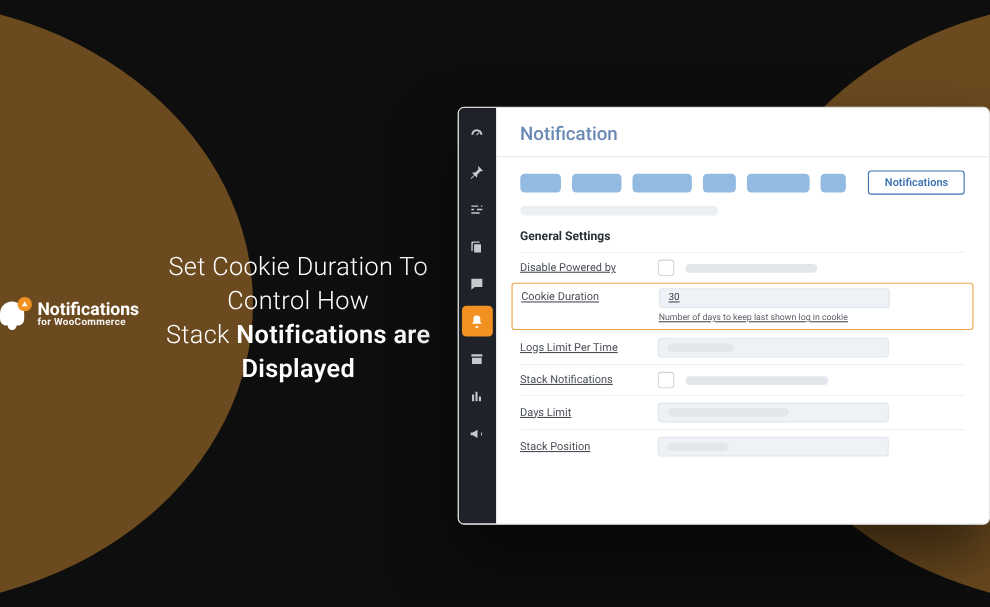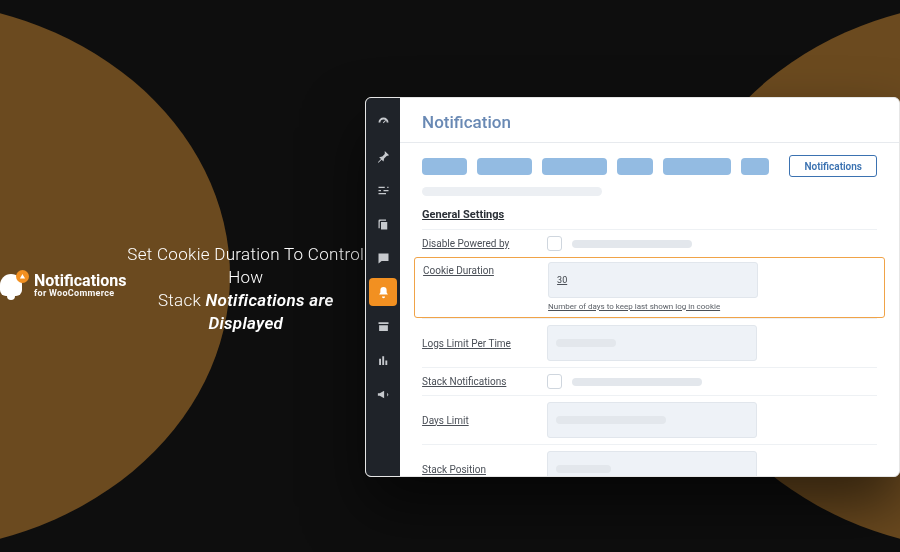--- a/index.html
+++ b/index.html
@@ -13,43 +13,43 @@
   
   .logo{display:flex;align-items:center;gap:8px;margin-top:18px;}
   .logo-icon{position:relative;width:26px;height:26px;}
   .logo-icon .bell{width:22px;height:22px;background:#fff;border-radius:11px 11px 6px 6px;position:absolute;left:0;top:2px;}
   .logo-icon .bell:after{content:"";position:absolute;left:7px;bottom:-4px;width:8px;height:5px;background:#fff;border-radius:0 0 6px 6px;}
   .logo-icon .badge{position:absolute;right:-3px;top:-2px;width:13px;height:13px;background:#f29021;border-radius:50%;display:flex;align-items:center;justify-content:center;}
   .logo-icon .badge svg{width:9px;height:9px;}
   .logo-text{color:#fff;line-height:1;}
   .logo-text .t1{font-size:16px;font-weight:700;}
   .logo-text .t2{font-size:9px;font-weight:700;opacity:.95;letter-spacing:.3px;}
-  .headline{color:#fff;text-align:center;margin-top:26px;font-size:17px;font-weight:300;line-height:1.35;letter-spacing:.3px;}
-  .headline b{font-weight:600;font-style:italic;}
+  .headline{color:#fff;text-align:center;margin-top:26px;font-size:23px;font-weight:300;line-height:1.35;letter-spacing:.3px;}
+  .headline b{font-weight:600;}
   
   .window{margin-top:22px;width:620px;height:380px;background:#fff;border-radius:6px;box-shadow:0 30px 60px rgba(0,0,0,.55);display:flex;border:1px solid #e6e6e6;overflow:hidden;}
   .rail{width:34px;background:#1f2329;display:flex;flex-direction:column;align-items:center;padding-top:8px;gap:2px;}
   .rail .item{width:34px;height:32px;display:flex;align-items:center;justify-content:center;color:#c6c9cd;cursor:pointer;}
   .rail .item.active{background:#f29021;border-radius:4px;color:#fff;margin:2px 3px;width:28px;height:28px;}
   .rail svg{width:15px;height:15px;fill:currentColor;}
   .content{flex:1;padding:14px 22px 4px 22px;overflow:hidden;}
   .page-title{color:#6989b4;font-size:17px;font-weight:500;margin-bottom:10px;}
   hr.sep{border:none;border-top:1px solid #e7eaee;margin:0 -22px 12px;}
   .tabs{display:flex;gap:10px;align-items:center;margin-bottom:10px;}
   .tab{height:17px;background:#93bbe2;border-radius:4px;}
   .tab.w1{width:54px;} .tab.w2{width:66px;} .tab.w3{width:78px;} .tab.w4{width:44px;} .tab.w5{width:82px;} .tab.w6{width:34px;}
   .tab-btn{height:22px;border:1px solid #3b72b1;color:#3b72b1;font-size:10px;font-weight:600;padding:0 14px;border-radius:3px;background:#fff;display:flex;align-items:center;cursor:pointer;}
   .bar{height:9px;background:#eceff3;border-radius:5px;}
-  .section-head{font-size:11px;font-weight:700;color:#2a2f36;margin:12px 0 8px;text-decoration:underline;}
+  .section-head{font-size:11px;font-weight:700;color:#2a2f36;margin:12px 0 8px;}
   .row{display:flex;align-items:center;padding:6px 0;border-top:1px solid #eef1f4;font-size:10px;color:#4a4f57;text-decoration:underline;}
   .row:first-of-type{border-top:1px solid #eef1f4;}
   .row .label{width:125px;flex:none;}
   .row .field{flex:1;display:flex;align-items:center;gap:10px;}
   .chk{width:15px;height:15px;border:1px solid #cfd6de;border-radius:3px;background:#fff;flex:none;}
-  .input{height:36px;border:1px solid #e1e6ec;background:#eef2f7;border-radius:3px;width:210px;display:flex;align-items:center;padding:0 8px;font-size:9px;color:#3a3f46;}
+  .input{height:18px;border:1px solid #e1e6ec;background:#eef2f7;border-radius:3px;width:210px;display:flex;align-items:center;padding:0 8px;font-size:9px;color:#3a3f46;}
   .ph{height:8px;background:#e3e7ec;border-radius:5px;}
   .hint{font-size:8px;color:#5a5f66;margin-top:4px;}
   .highlight{border:1px solid #f0a348;border-radius:3px;margin:0 -8px;padding:4px 8px 6px;}
   .highlight .row{border-top:none;padding:0;}
 </style>
 </head>
 <body>
 
 <div class="brown-left"></div>
 <div class="brown-right"></div>

